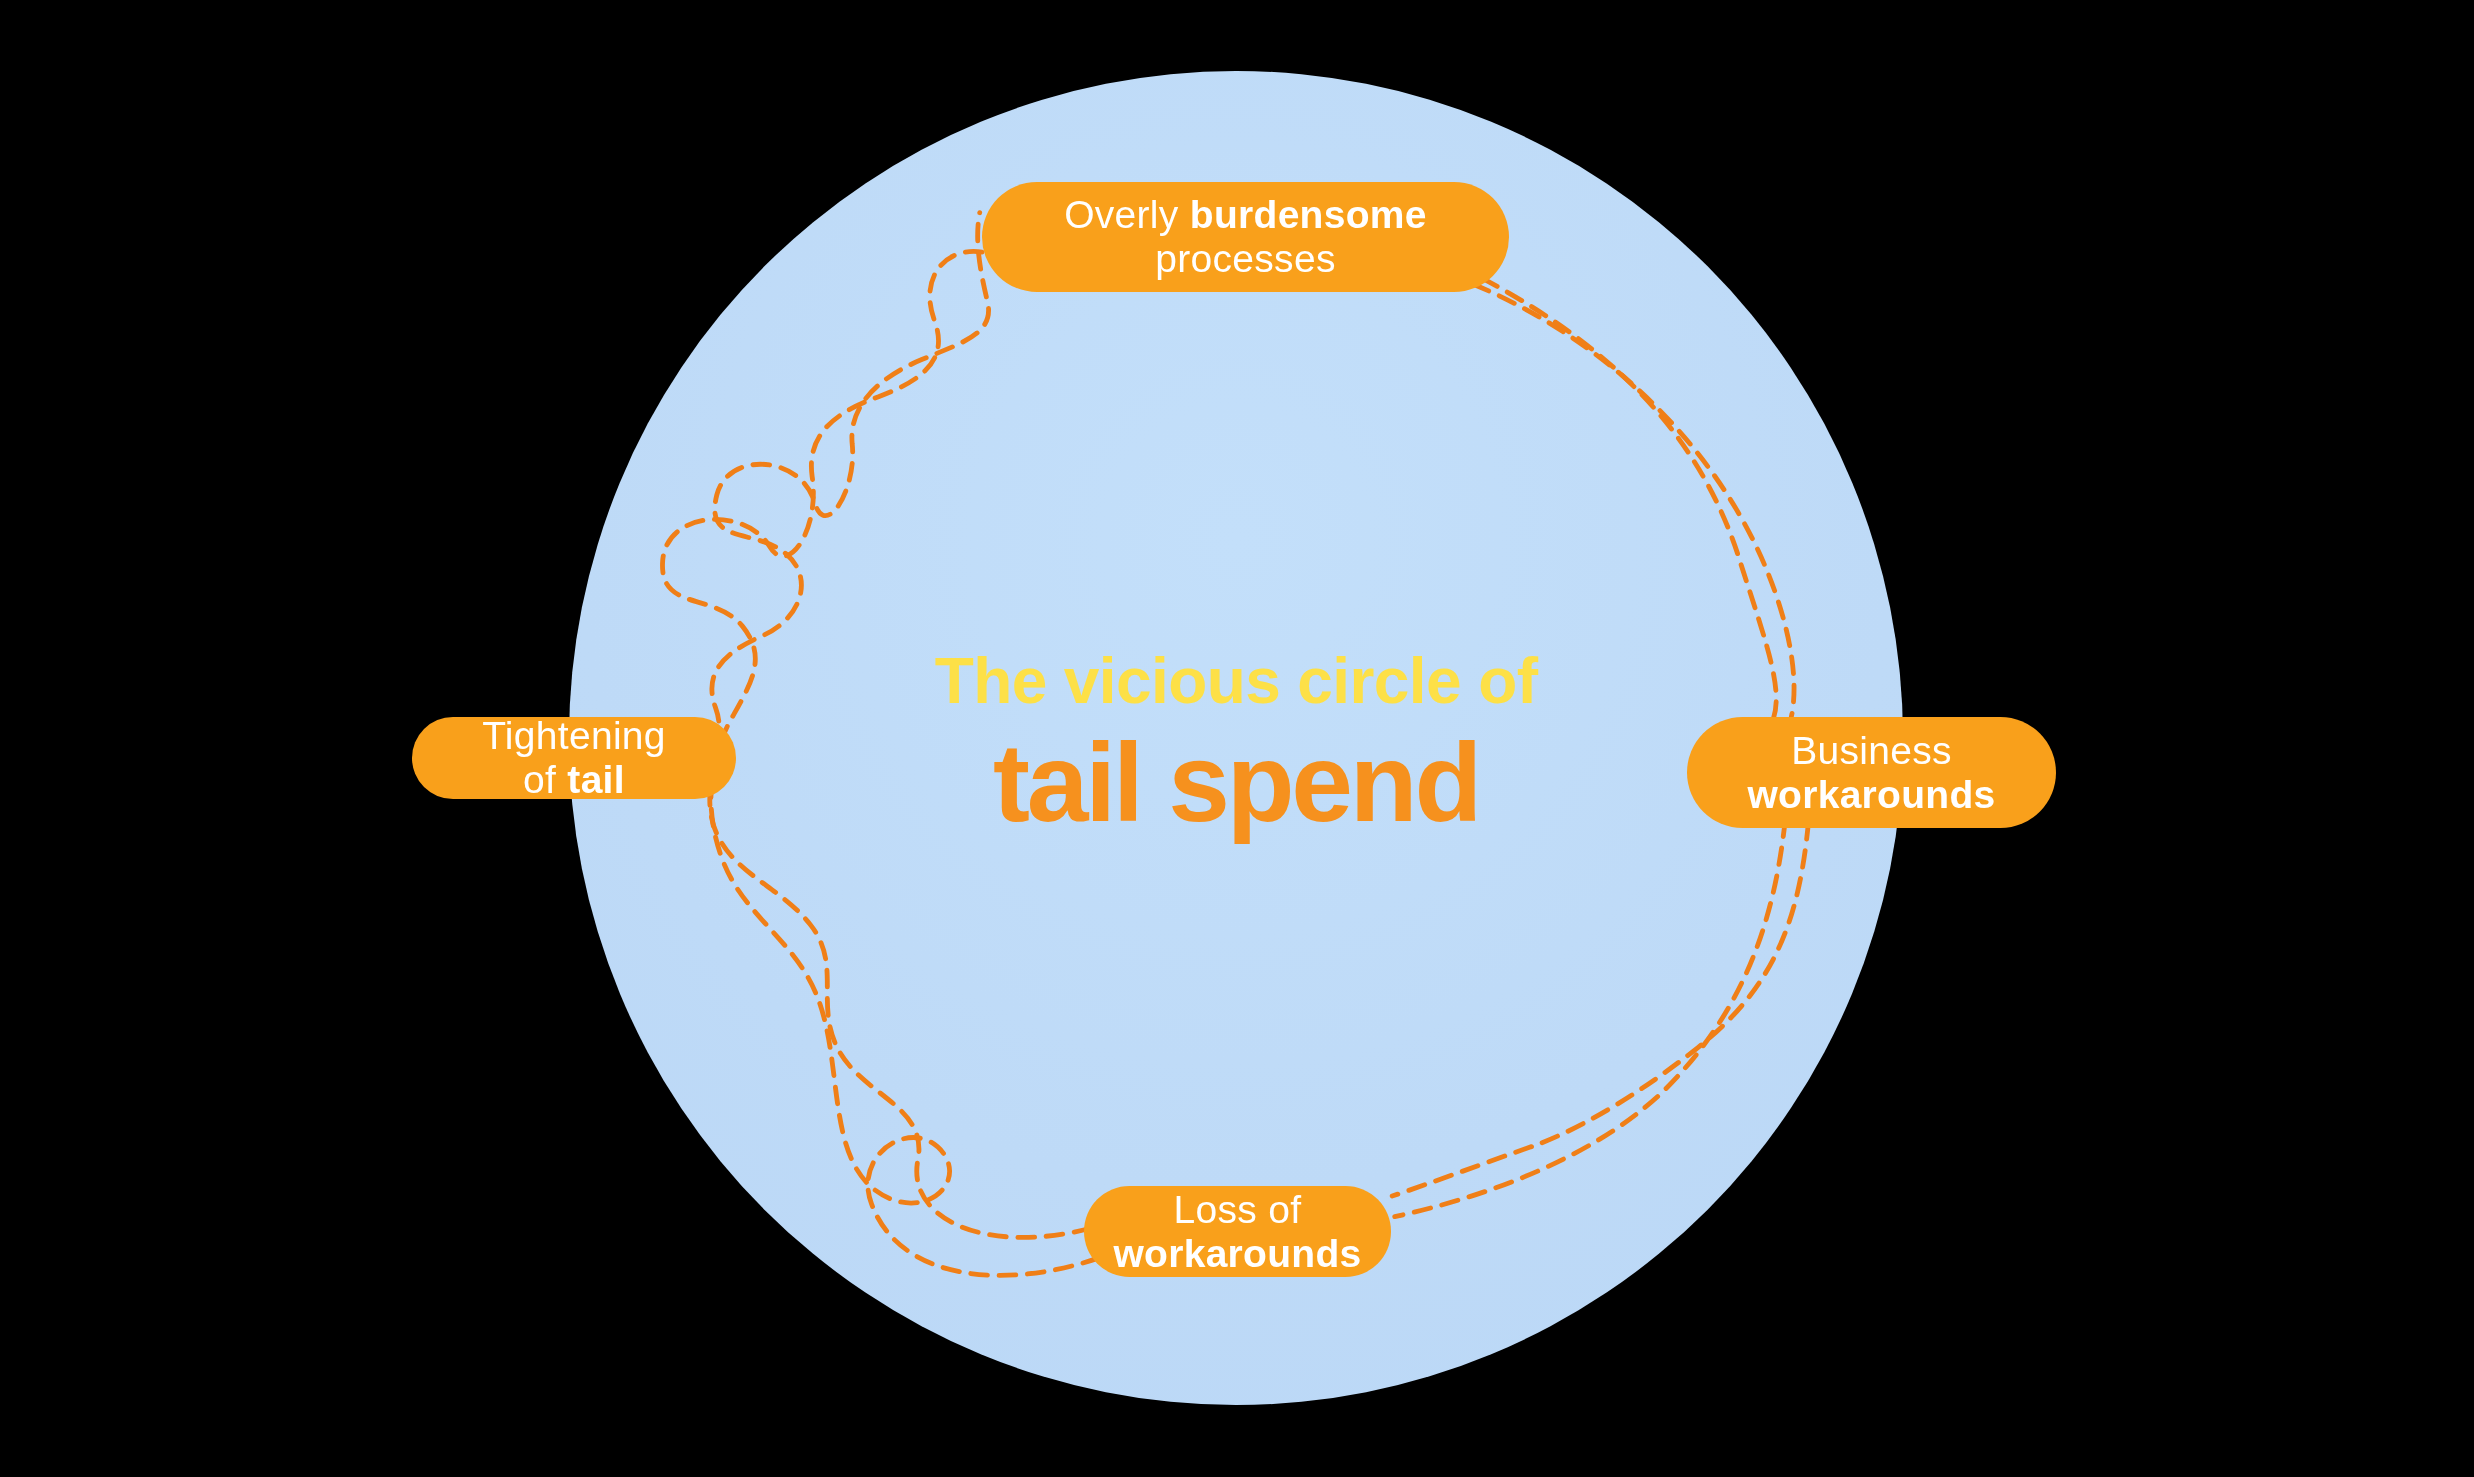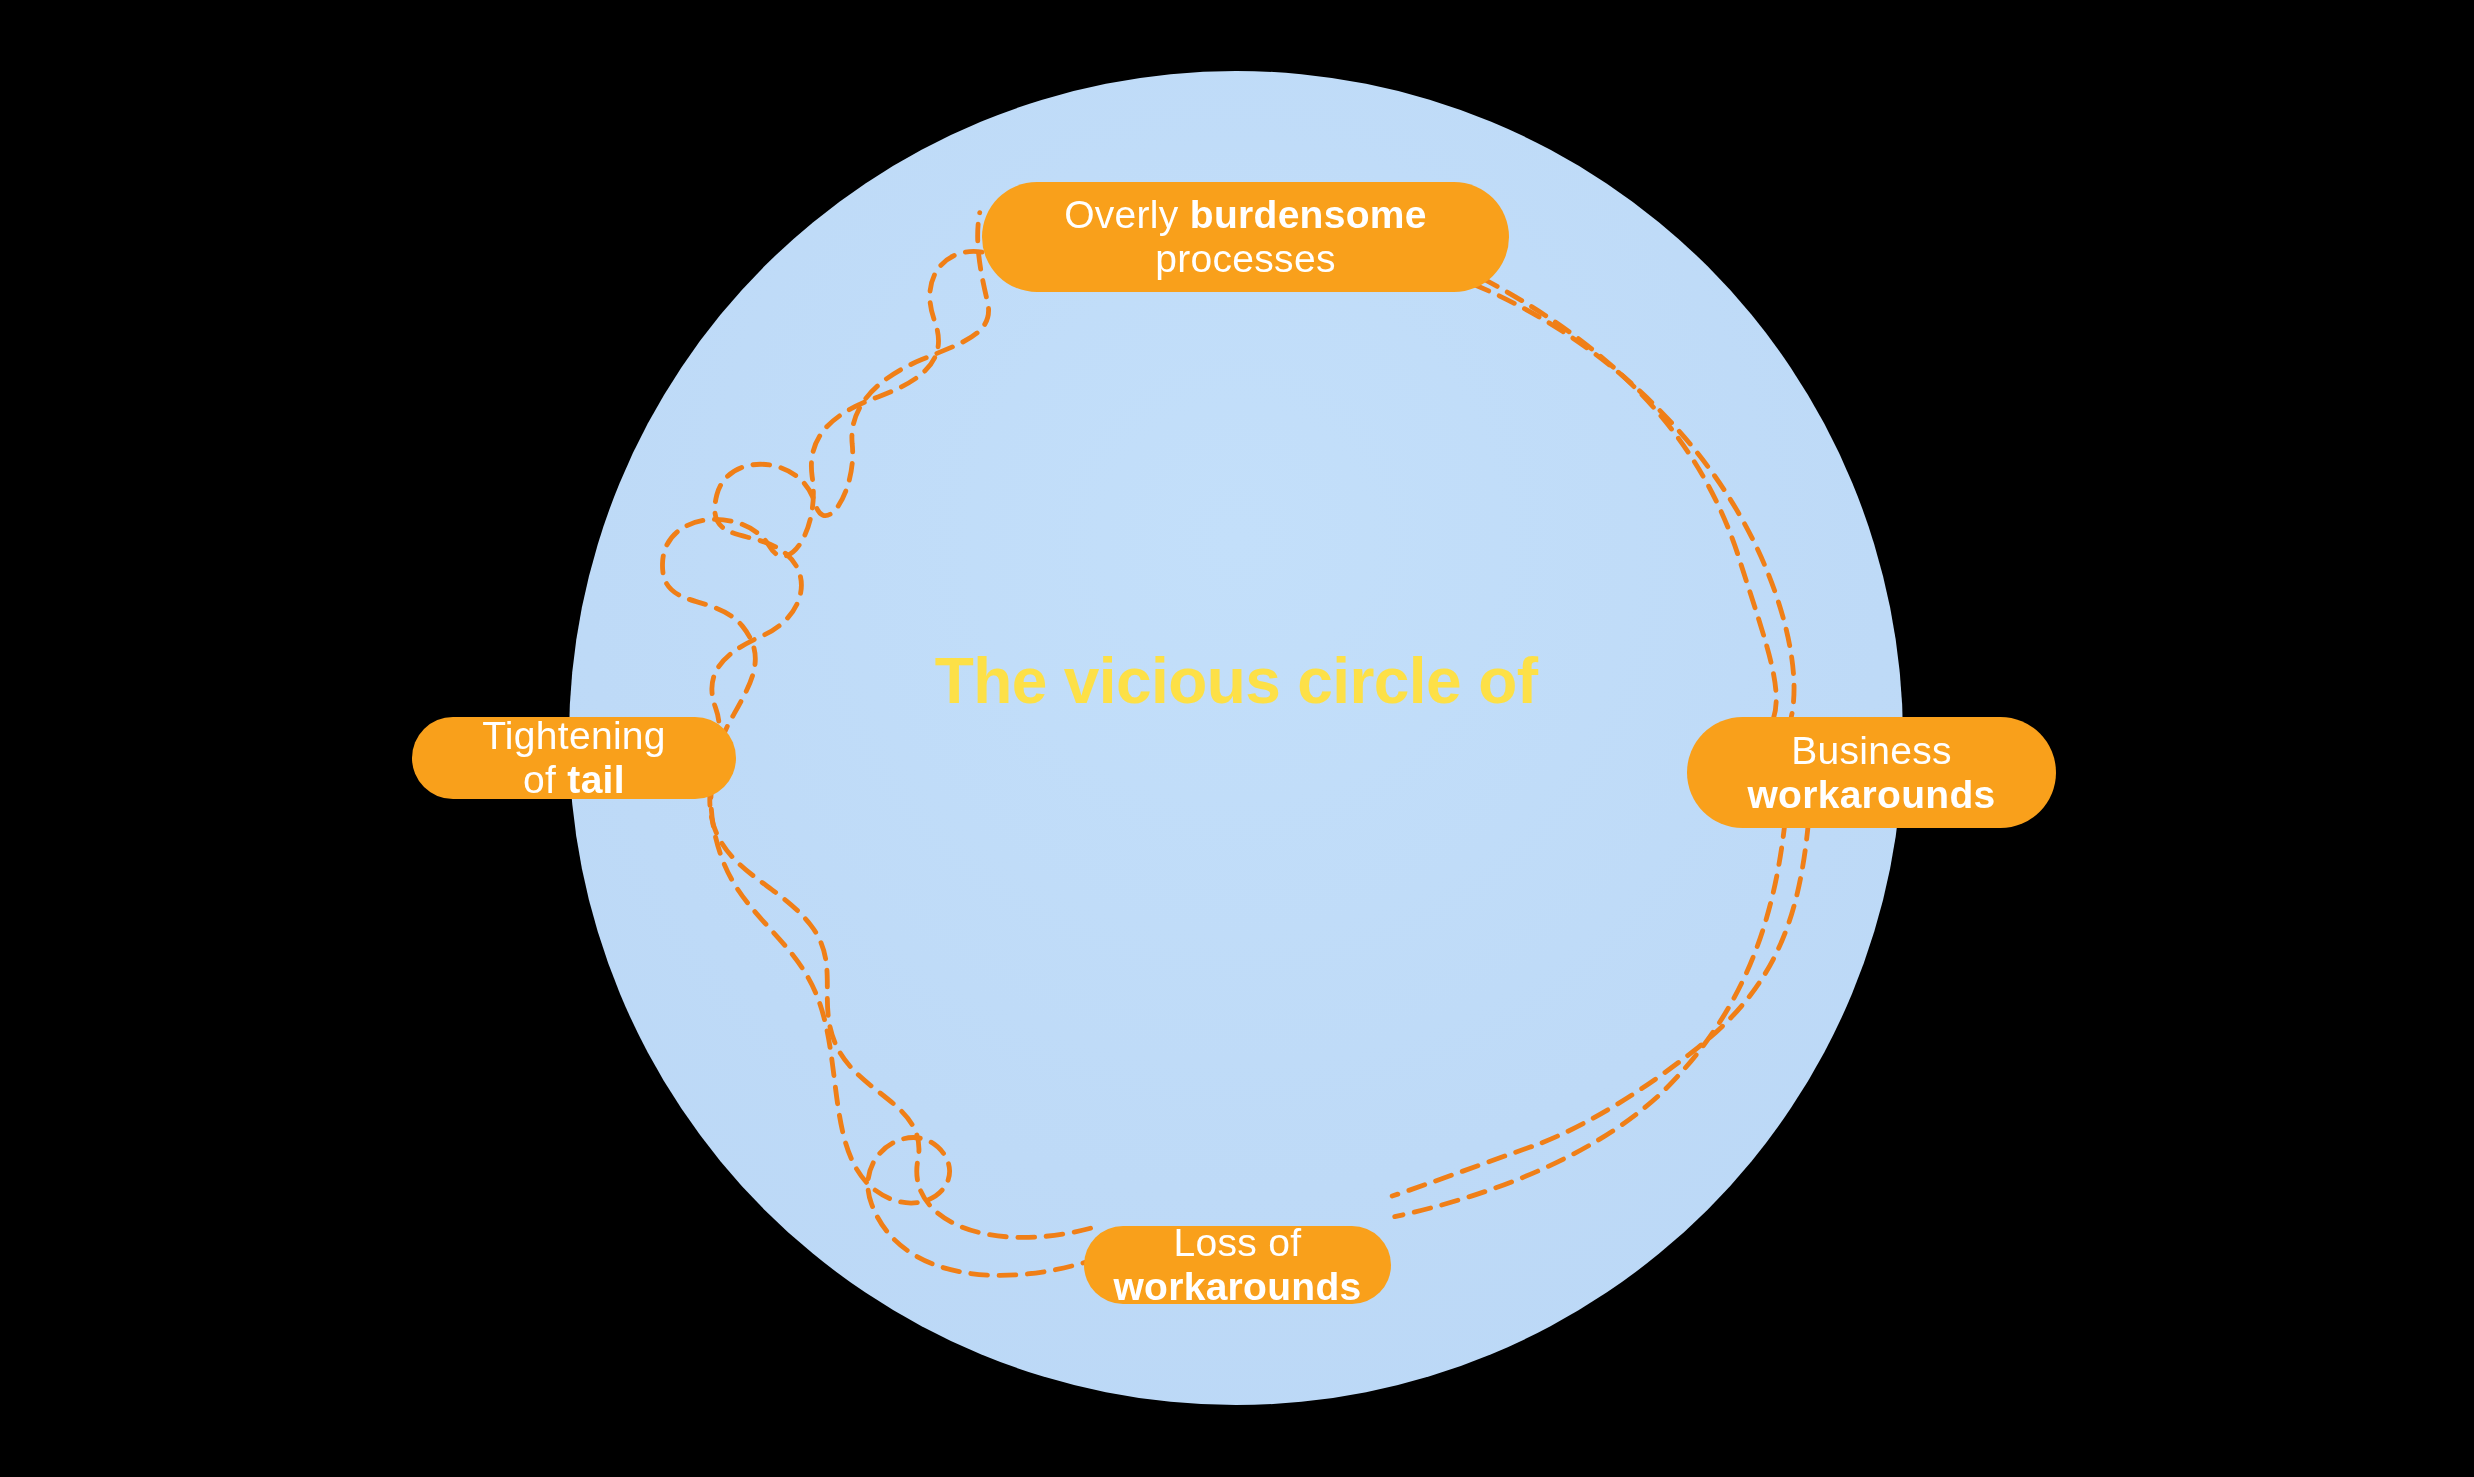--- a/index.html
+++ b/index.html
@@ -49,21 +49,21 @@
     font-size: 39px;
     line-height: 44px;
     font-weight: 400;
     text-align: center;
     letter-spacing: 0.3px;
   }
   .pill .b { font-weight: 700; }
   .pill-top    { left: 982px; top: 182px;  width: 527px; height: 110px; }
   .pill-left   { left: 412px;  top: 717px; width: 324px; height: 82px; }
   .pill-right  { left: 1687px; top: 717px; width: 369px; height: 111px; }
-  .pill-bottom { left: 1084px; top: 1186px; width: 307px; height: 78px; margin-top: 40px; }
+  .pill-bottom { left: 1084px; top: 1186px; width: 307px; height: 91px; }
   .title-block {
     position: absolute;
     left: 569px;
     top: 646px;
     width: 1334px;
     z-index: 3;
     text-align: center;
   }
   .title-line1 {
     font-size: 64px;
@@ -134,20 +134,21 @@
       C 2470 1796, 2310 1856, 2164 1888"></path>
     <path d="
       M 2806 1276
       C 2792 1420, 2758 1528, 2634 1626
       C 2520 1716, 2430 1760, 2380 1778
       C 2300 1806, 2220 1836, 2160 1856"></path>
   </svg>
 
   <div class="title-block">
     <div class="title-line1">The vicious circle of</div>
+    <div class="title-line2">tail spend</div>
   </div>
 
   <div class="pill pill-top">
     <div><span>Overly </span><span class="b">burdensome</span></div>
     <div><span>processes</span><span class="b"></span></div>
   </div>
 
   <div class="pill pill-right">
     <div><span>Business</span><span class="b"></span></div>
     <div><span></span><span class="b">workarounds</span></div>

